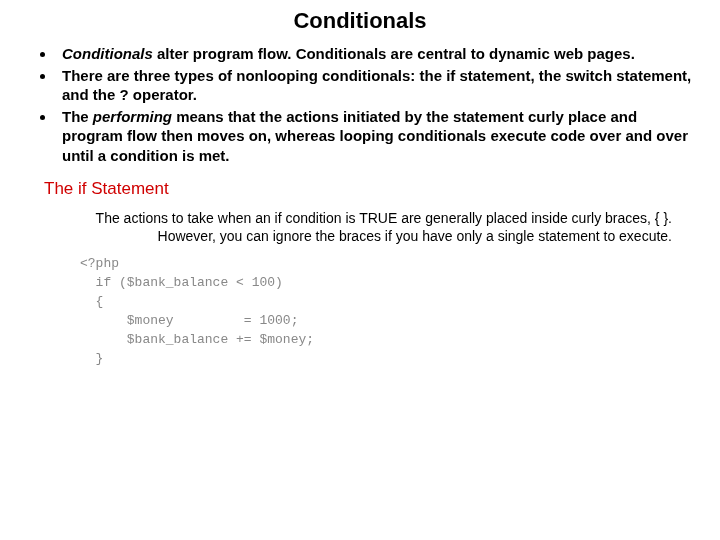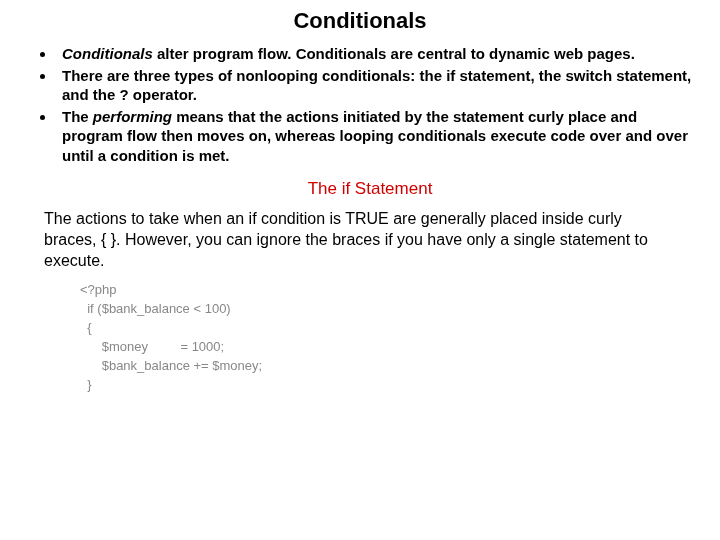--- a/index.html
+++ b/index.html
@@ -31,29 +31,29 @@
   }
   ul.main-list li {
     margin-bottom: 2px;
     padding-left: 6px;
   }
   .italic { font-style: italic; }
   .subhead {
     color: #d00000;
     font-size: 17px;
     margin: 8px 0 10px 20px;
-    text-align: center;
   }
   .body-para {
-    font-size: 16px;
+    font-size: 14px;
     line-height: 1.3;
     margin: 0 24px 8px 20px;
+    text-align: right;
   }
   .code-block {
-    font-family: Liberation Sans, sans-serif;
+    font-family: Liberation Mono, monospace;
     font-size: 13px;
     color: #888;
     white-space: pre;
     margin: 10px 0 0 56px;
     line-height: 1.45;
   }
 </style>
 </head>
 <body>
 

